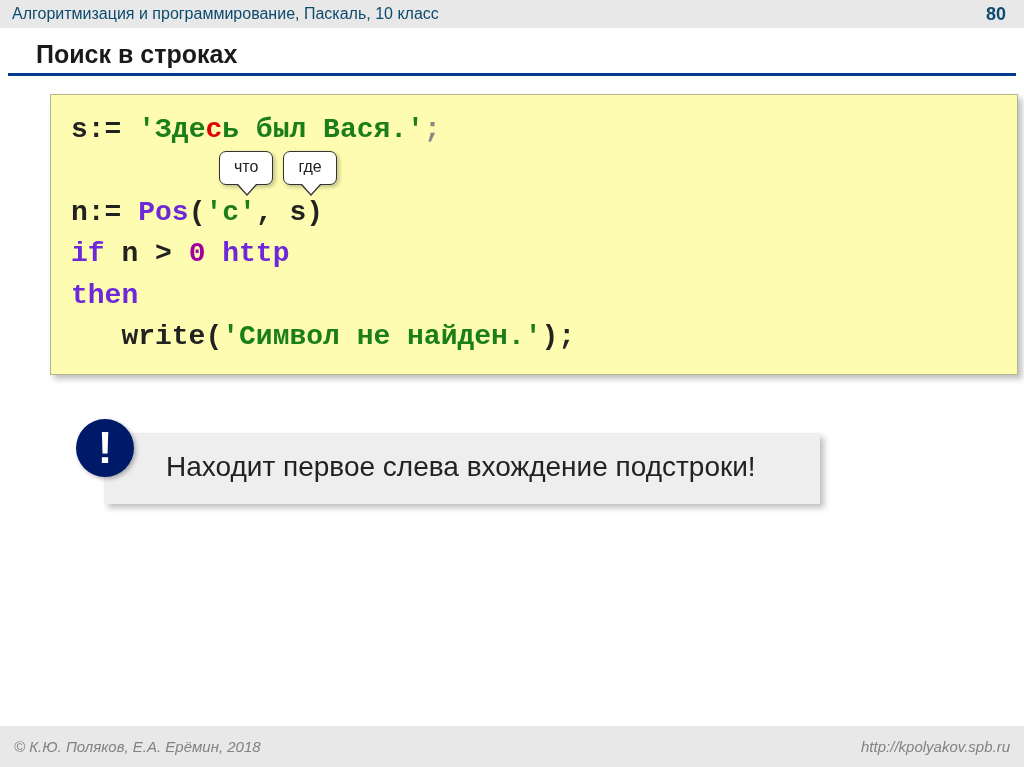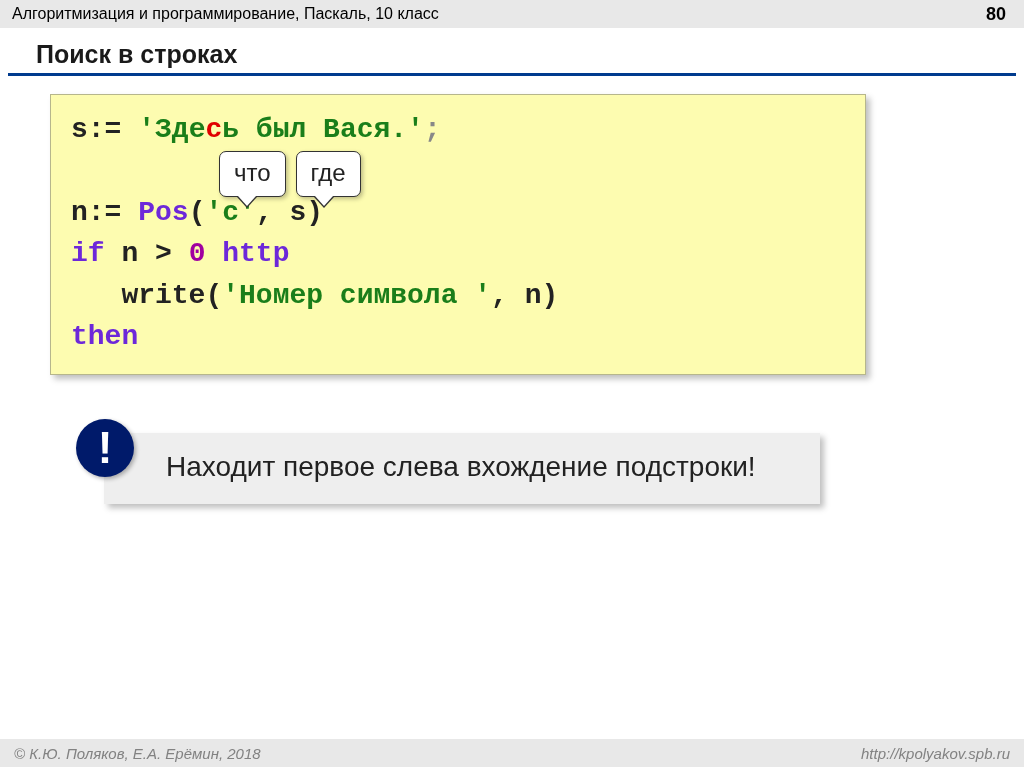--- a/index.html
+++ b/index.html
@@ -11,38 +11,38 @@
     position: relative;
     overflow: hidden;
   }
   .header-bar {
     background: #e8e8e8;
     height: 28px;
     display: flex;
     justify-content: space-between;
     align-items: center;
     padding: 0 18px 0 12px;
-    color: #000000;
+    color: #0c4a6e;
     font-size: 16px;
   }
   .page-num { font-weight: bold; font-size: 18px; text-align: right; }
   .title {
     font-size: 25px;
     font-weight: bold;
     color: #1a1a1a;
     padding: 12px 0 4px 36px;
   }
   .title-rule {
     height: 3px;
     background: #003b8e;
     margin: 0 8px 0 8px;
   }
   .code-block {
     margin: 18px 16px 0 50px;
-    width: 816px;
+    width: 968px;
     background: #fdfcb0;
     border: 1px solid #b6b68c;
     box-shadow: 4px 4px 6px rgba(0,0,0,0.25);
     padding: 14px 20px 16px 20px;
     position: relative;
     font-family: "Courier New", monospace;
     font-size: 28px;
     line-height: 1.48;
     color: #222;
     font-weight: bold;
@@ -60,21 +60,21 @@
     display: flex;
     gap: 10px;
   }
   .bubble {
     position: relative;
     background: #fff;
     border: 1px solid #333;
     border-radius: 7px;
     padding: 3px 14px 5px 14px;
     font-family: Arial, sans-serif;
-    font-size: 24px;
+    font-size: 16px;
     font-weight: normal;
     color: #222;
     box-shadow: 2px 2px 4px rgba(0,0,0,0.25);
   }
   .bubble::after {
     content: "";
     position: absolute;
     bottom: -10px; left: 18px;
     border-left: 9px solid transparent;
     border-right: 9px solid transparent;
@@ -111,21 +111,21 @@
     align-items: center;
     justify-content: center;
     font-size: 44px;
     font-weight: bold;
     box-shadow: 2px 2px 4px rgba(0,0,0,0.3);
   }
 
   .footer-bar {
     position: absolute;
     bottom: 0; left: 0; right: 0;
-    height: 28px;
+    height: 41px;
     background: #e8e8e8;
     display: flex;
     justify-content: space-between;
     align-items: center;
     padding: 12px 14px;
     color: #828282;
     font-size: 15px;
     font-style: italic;
   }
 </style>
@@ -138,22 +138,22 @@
 </div>
 
 <div class="title">Поиск в строках</div>
 <div class="title-rule"></div>
 
 <div class="code-block">
   <div><span>s:= </span><span class="kw-green">'</span><span class="kw-green">Зде</span><span class="hl-red">с</span><span class="kw-green">ь был Вася.</span><span class="kw-green">'</span><span class="kw-gray">;</span></div>
   <div>&nbsp;</div>
   <div><span>n:= </span><span class="kw-blue">Pos</span><span>(</span><span class="kw-green">'с'</span><span>, s</span><span>)</span></div>
   <div><span class="kw-blue">if</span><span> n &gt; </span><span class="kw-purple">0</span><span> </span><span class="kw-blue">http</span></div>
-  <div style="white-space:pre"><span>   write(</span><span class="kw-green">'Номер символа '</span><span>, n)</span></div>
   <div><span class="kw-blue">then</span></div>
+  <div style="white-space:pre"><span>   write(</span><span class="kw-green">'Символ не найден.'</span><span>);</span></div>
 
   <div class="bubbles">
     <div class="bubble">что</div>
     <div class="bubble">где</div>
   </div>
 </div>
 
 <div class="note-box">
   <div class="note-icon">!</div>
   <span> Находит первое слева вхождение подстроки!</span>

